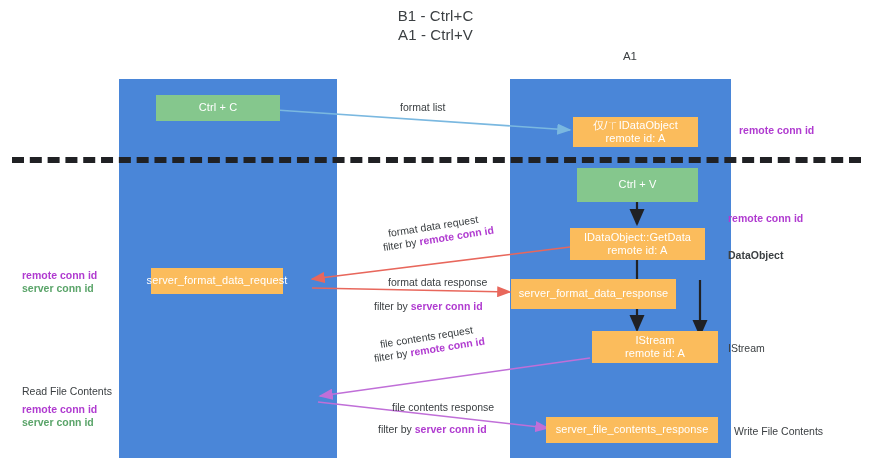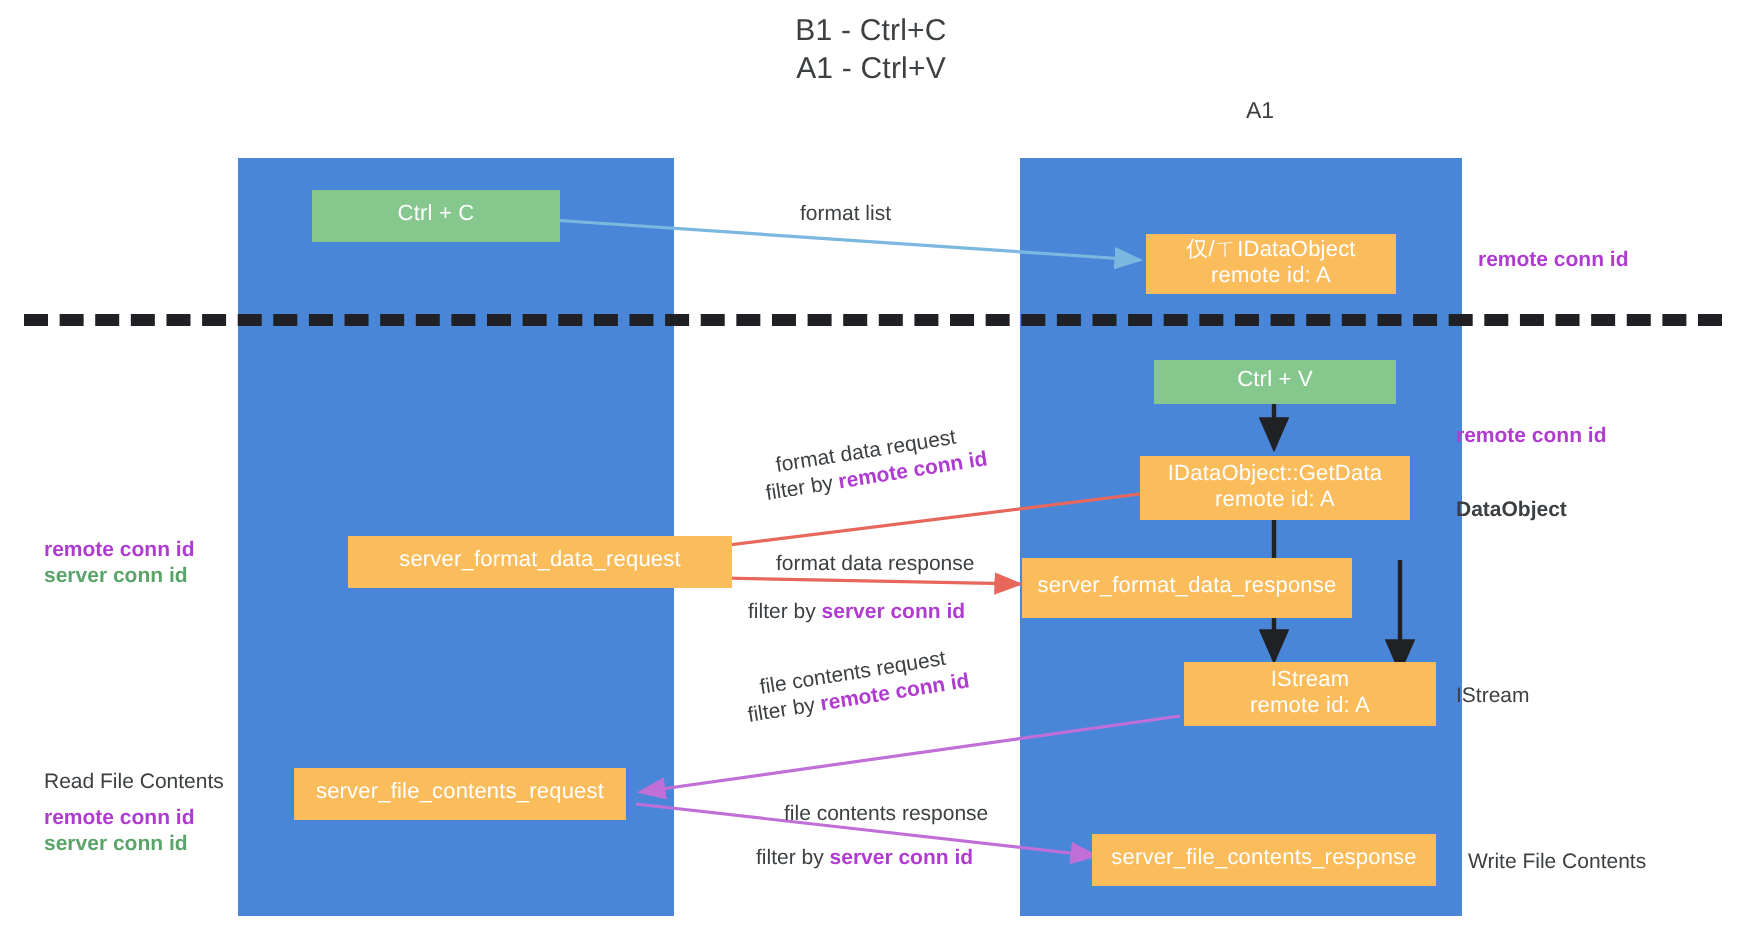--- a/index.html
+++ b/index.html
@@ -160,45 +160,42 @@
 
   <div class="node green" style="left:156px; top:95px; width:124px; height:26px;">
     <span>Ctrl + C</span>
   </div>
 
   <div class="node orange" style="left:573px; top:117px; width:125px; height:30px;">
     <span>仅/ㄒIDataObject</span>
     <span class="l2">remote id: A</span>
   </div>
 
-  <div class="node green" style="left:577px; top:180px; width:121px; height:22px;align-items:center;">
+  <div class="node green" style="left:577px; top:168px; width:121px; height:34px;align-items:center;">
     <span>Ctrl + V</span>
   </div>
 
   <div class="node orange" style="left:570px; top:228px; width:135px; height:32px;">
     <span>IDataObject::GetData</span>
     <span class="l2">remote id: A</span>
   </div>
 
-  <div class="node orange" style="left:151px; top:268px; width:192px; height:26px;margin-left:23px;">
+  <div class="node orange" style="left:151px; top:268px; width:132px; height:26px;">
     <span>server_format_data_request</span>
   </div>
 
   <div class="node orange" style="left:511px; top:279px; width:165px; height:30px;">
     <span>server_format_data_response</span>
   </div>
 
   <div class="node orange" style="left:592px; top:331px; width:126px; height:32px;">
     <span>IStream</span>
     <span class="l2">remote id: A</span>
   </div>
 
-  <div class="node orange" style="left:147px; top:384px; width:166px; height:26px;">
-    <span>server_file_contents_request</span>
-  </div>
 
   <div class="node orange" style="left:546px; top:417px; width:172px; height:26px;">
     <span>server_file_contents_response</span>
   </div>
 
   <div class="elabel" style="left:400px; top:100px;">format list</div>
 
   <div class="elabel rot-up" style="left:388px; top:226px;">format data request</div>
   <div class="elabel rot-up" style="left:383px; top:240px;">
     <span>filter by </span><span class="hl-remote">remote conn id</span>

